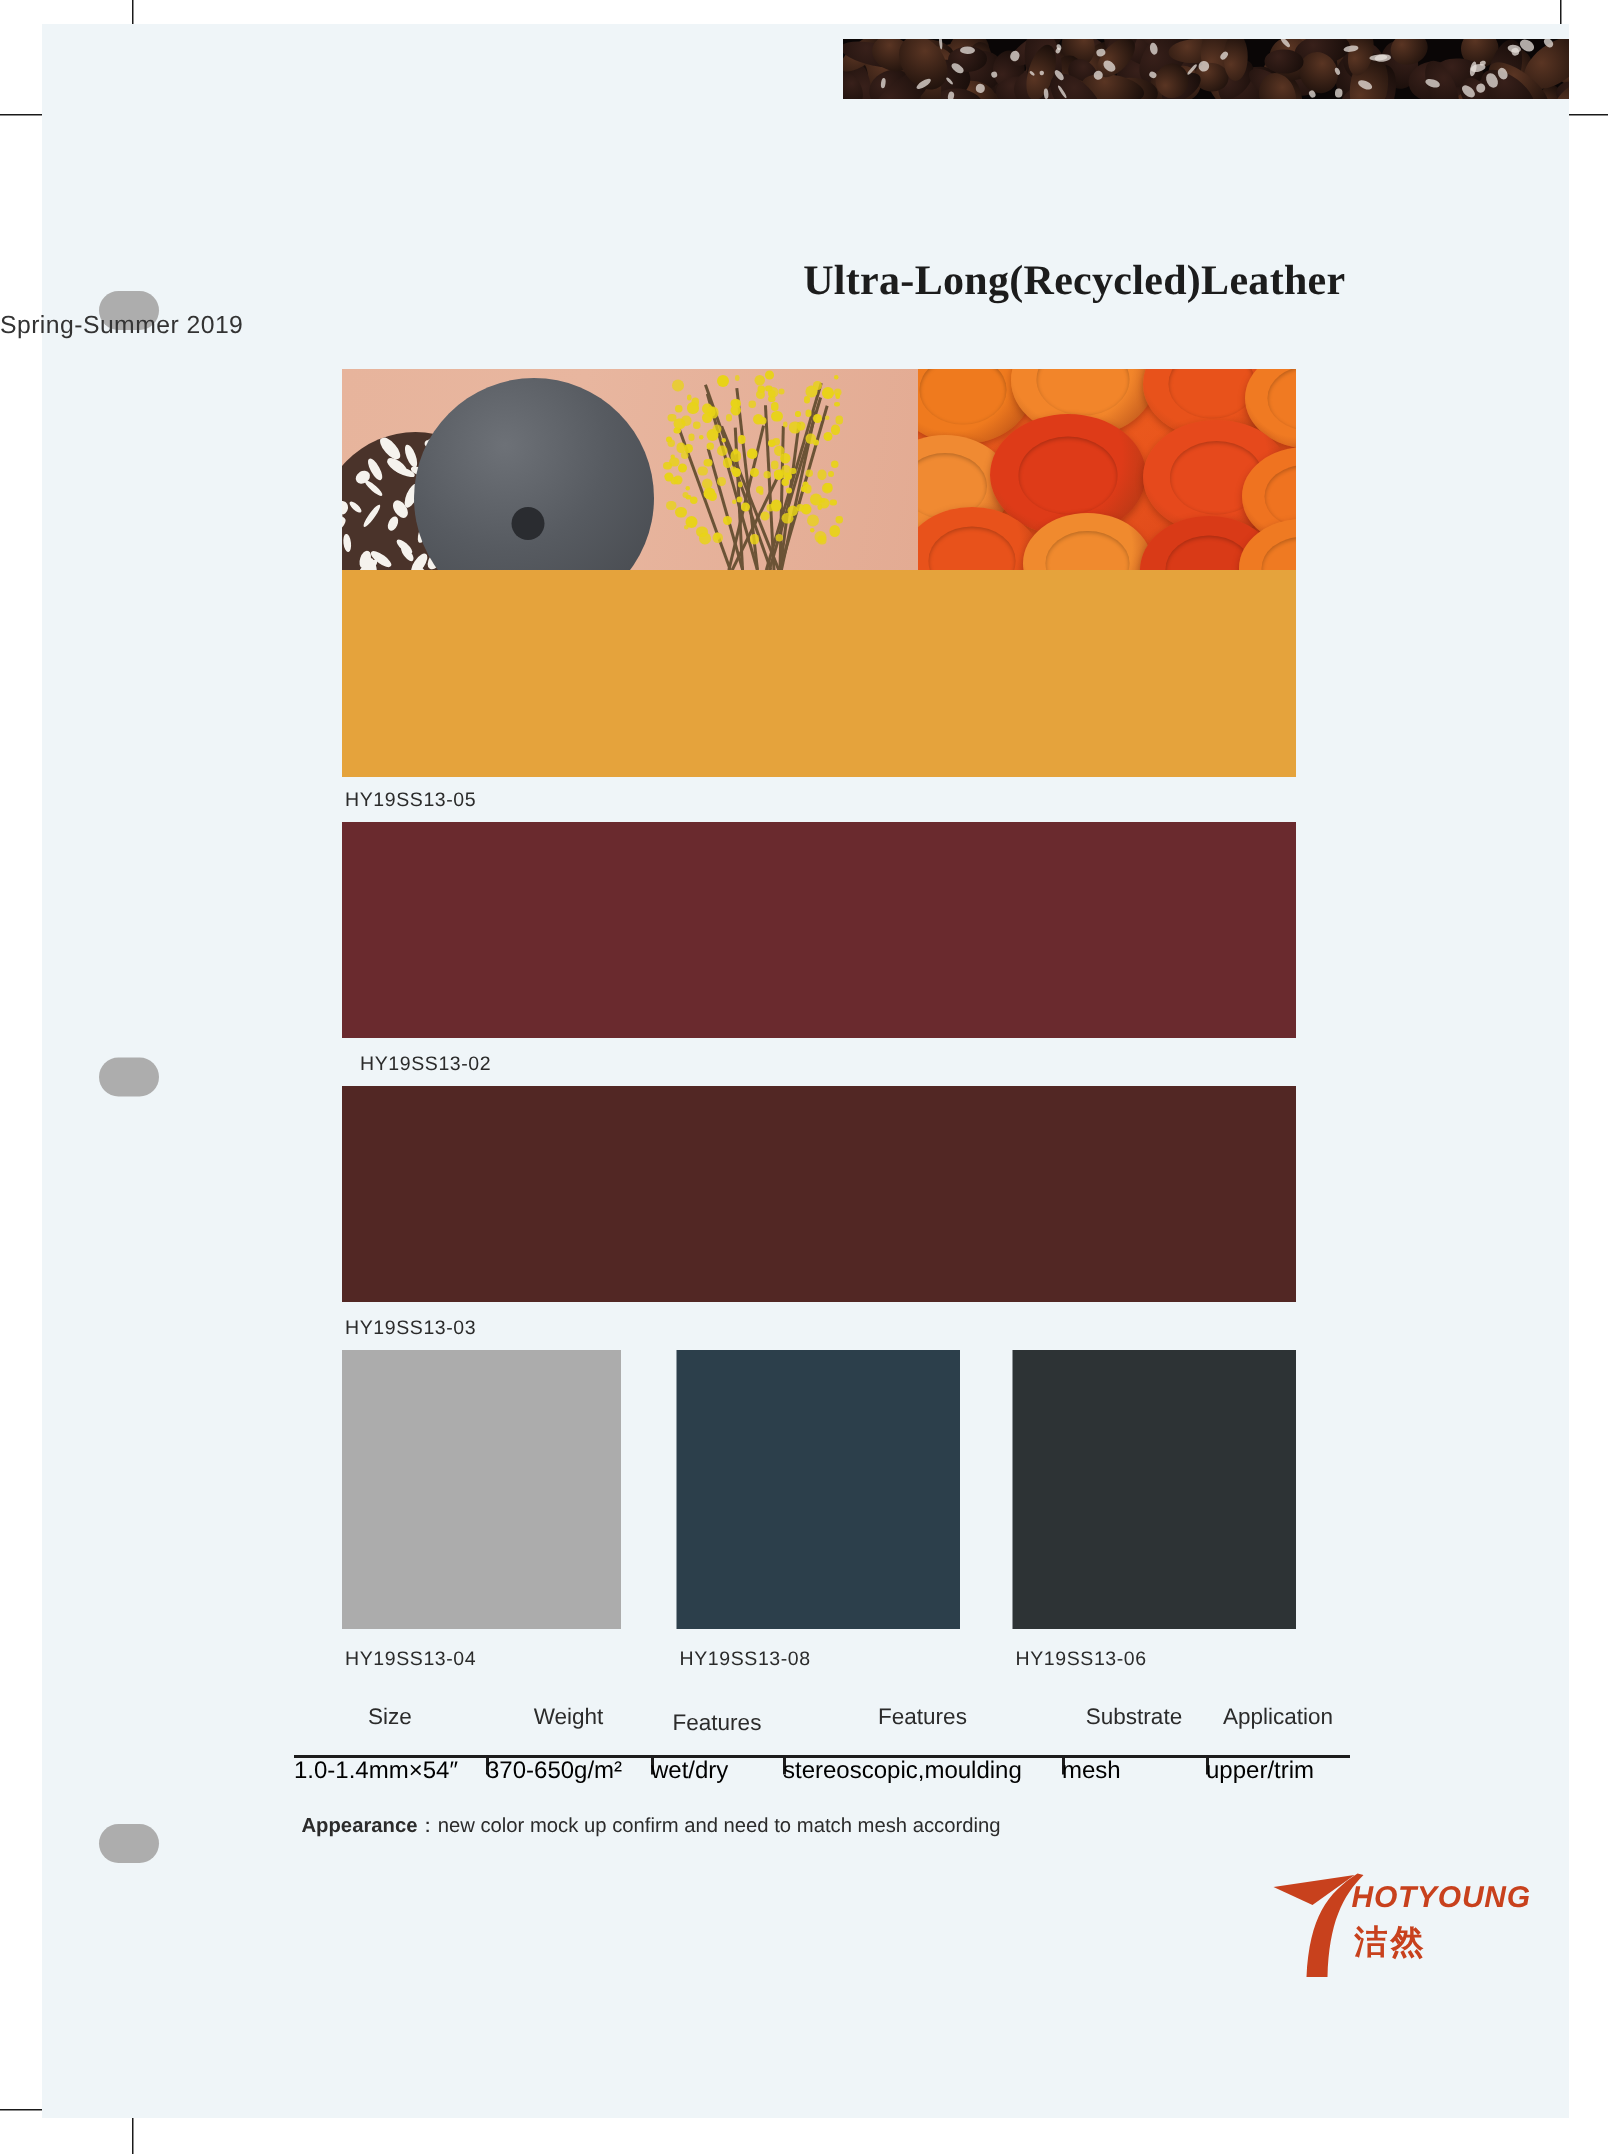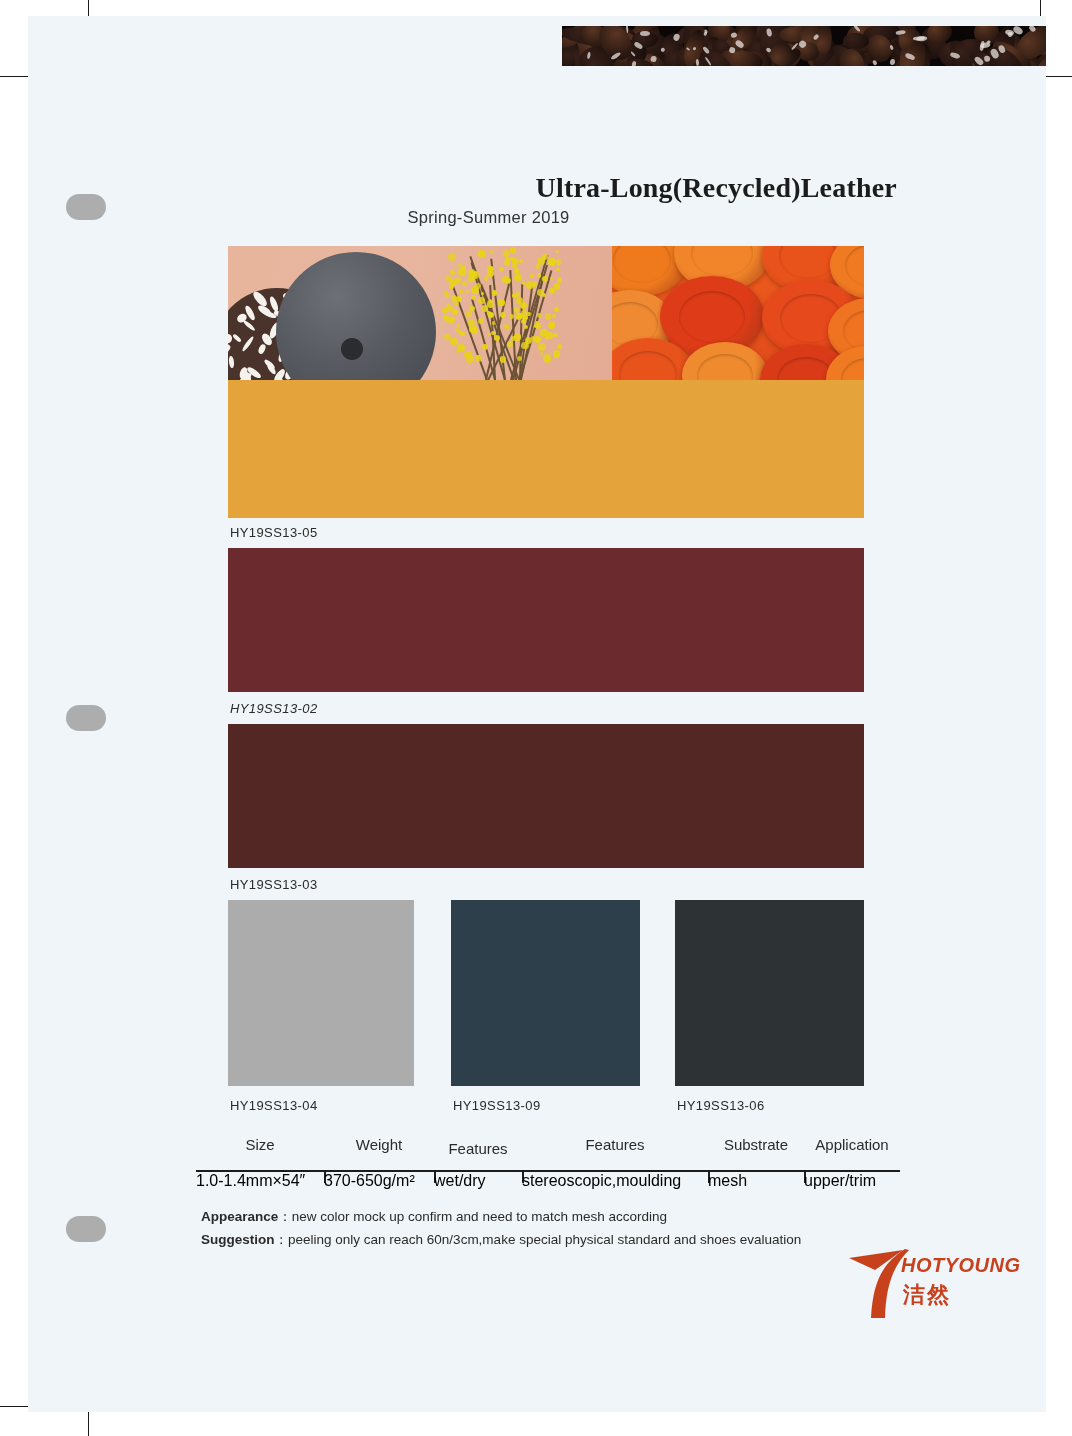--- a/index.html
+++ b/index.html
@@ -22,22 +22,22 @@
   
   #beanstrip{position:absolute;left:562px;top:26px;width:484px;height:40px;
              background:#0a0606;overflow:hidden;}
   #beanstrip .bean{position:absolute;border-radius:50%;}
   #beanstrip .glint{position:absolute;border-radius:50%;background:#e8e2dc;opacity:.75;}
 
   
   #title{position:absolute;left:0;top:172px;width:897px;text-align:right;
          font-family:"Liberation Serif", serif;font-weight:bold;font-size:28px;
          color:#1c1c1c;letter-spacing:.2px;}
-  #subtitle{position:absolute;left:0;top:208px;width:897px;text-align:center;
-            font-size:16.5px;color:#333;letter-spacing:.3px;margin-left:40px;}
+  #subtitle{position:absolute;left:0;top:208px;width:897px;text-align:left;
+            font-size:16.5px;color:#333;letter-spacing:.3px;}
 
   
   #mood{position:absolute;left:228px;top:246px;width:636px;height:134px;overflow:hidden;}
   #mood .half{position:absolute;top:0;height:134px;overflow:hidden;}
   #moodL{left:0;width:384px;background:linear-gradient(100deg,#e7b49c 0%,#e8b69f 40%,#e3ab93 100%);}
   #moodR{left:384px;width:252px;background:linear-gradient(160deg,#f0631f 0%,#e8541c 55%,#d9421a 100%);}
 
   
   .disc{position:absolute;border-radius:50%;}
   .dotcloth{position:absolute;border-radius:50% 50% 46% 46%/55% 55% 45% 45%;
@@ -526,30 +526,30 @@
       <div class="plate" style="left: 214px; top: 100px; width: 84px; height: 65.52px; background: radial-gradient(circle at 42% 34%, rgb(239, 122, 34), rgb(239, 122, 34) 55%, rgba(0, 0, 0, 0.3)); box-shadow: rgba(90, 20, 0, 0.35) 0px 2px 5px;">
         <div class="inner" style="left: 18%; top: 18%; width: 64%; height: 64%; background: rgb(239, 122, 34); box-shadow: rgba(0, 0, 0, 0.25) 0px 1px 3px inset;"></div>
       </div>
     </div>
 </div>
 
 <div class="swatch" style="left: 228px; top: 380px; width: 636px; height: 138px; background: rgb(229, 163, 60);"></div>
 <div class="swlabel" style="left:230px;top:525px;">HY19SS13-05</div>
 
 <div class="swatch" style="left: 228px; top: 548px; width: 636px; height: 144px; background: rgb(106, 42, 46);"></div>
-<div class="swlabel" style="left:230px;top:701px;font-style:italic;">HY19SS13-02</div>
+<div class="swlabel" style="left:240px;top:701px;">HY19SS13-02</div>
 
 <div class="swatch" style="left: 228px; top: 724px; width: 636px; height: 144px; background: rgb(82, 39, 36);"></div>
 <div class="swlabel" style="left:230px;top:877px;">HY19SS13-03</div>
 
 <div class="swatch" style="left: 228px; top: 900px; width: 186px; height: 186px; background: rgb(172, 172, 172);"></div>
 <div class="swlabel" style="left:230px;top:1098px;">HY19SS13-04</div>
 
 <div class="swatch" style="left: 451px; top: 900px; width: 189px; height: 186px; background: rgb(44, 63, 75);"></div>
-<div class="swlabel" style="left:453px;top:1098px;">HY19SS13-09</div>
+<div class="swlabel" style="left:453px;top:1098px;">HY19SS13-08</div>
 
 <div class="swatch" style="left: 675px; top: 900px; width: 189px; height: 186px; background: rgb(45, 51, 53);"></div>
 <div class="swlabel" style="left:677px;top:1098px;">HY19SS13-06</div>
 
 <div id="spectable">
   <div class="hdrrow">
     <div class="hdr" style="left:0px;width:128px;">Size</div>
     <div class="hdr" style="left:128px;width:110px;">Weight</div>
     <div class="hdr" style="left:238px;width:88px;top:4px;">Features</div>
     <div class="hdr" style="left:326px;width:186px;">Features</div>
@@ -570,23 +570,20 @@
   <div class="val" style="position:absolute;left:434px;top:1172px;width:88px;">wet/dry</div>
   <div class="val" style="position:absolute;left:522px;top:1172px;width:186px;">stereoscopic,moulding</div>
   <div class="val" style="position:absolute;left:708px;top:1172px;width:96px;">mesh</div>
   <div class="val" style="position:absolute;left:804px;top:1172px;width:96px;">upper/trim</div>
 </div>
 
 <div id="notes">
   <div class="line">
     <b>Appearance</b><span>：</span><span>new color mock up confirm and need to match mesh according</span>
   </div>
-  <div class="line">
-    <b>Suggestion</b><span>：</span><span>peeling only can reach 60n/3cm,make special physical standard and shoes evaluation</span>
-  </div>
 </div>
 
 <div id="logo">
   <svg width="70" height="72" viewBox="0 0 70 72" style="position:absolute;left:0;top:0;">
     <path d="M4 10 L58 2 L30 22 Z" fill="#c8411d"></path>
     <path d="M60 1 C40 14 28 30 26 70 L40 70 C41 34 50 16 64 2 Z" fill="#c8411d"></path>
   </svg>
   <div class="wordmark">HOTYOUNG</div>
   <div class="cn">洁然</div>
 </div>

